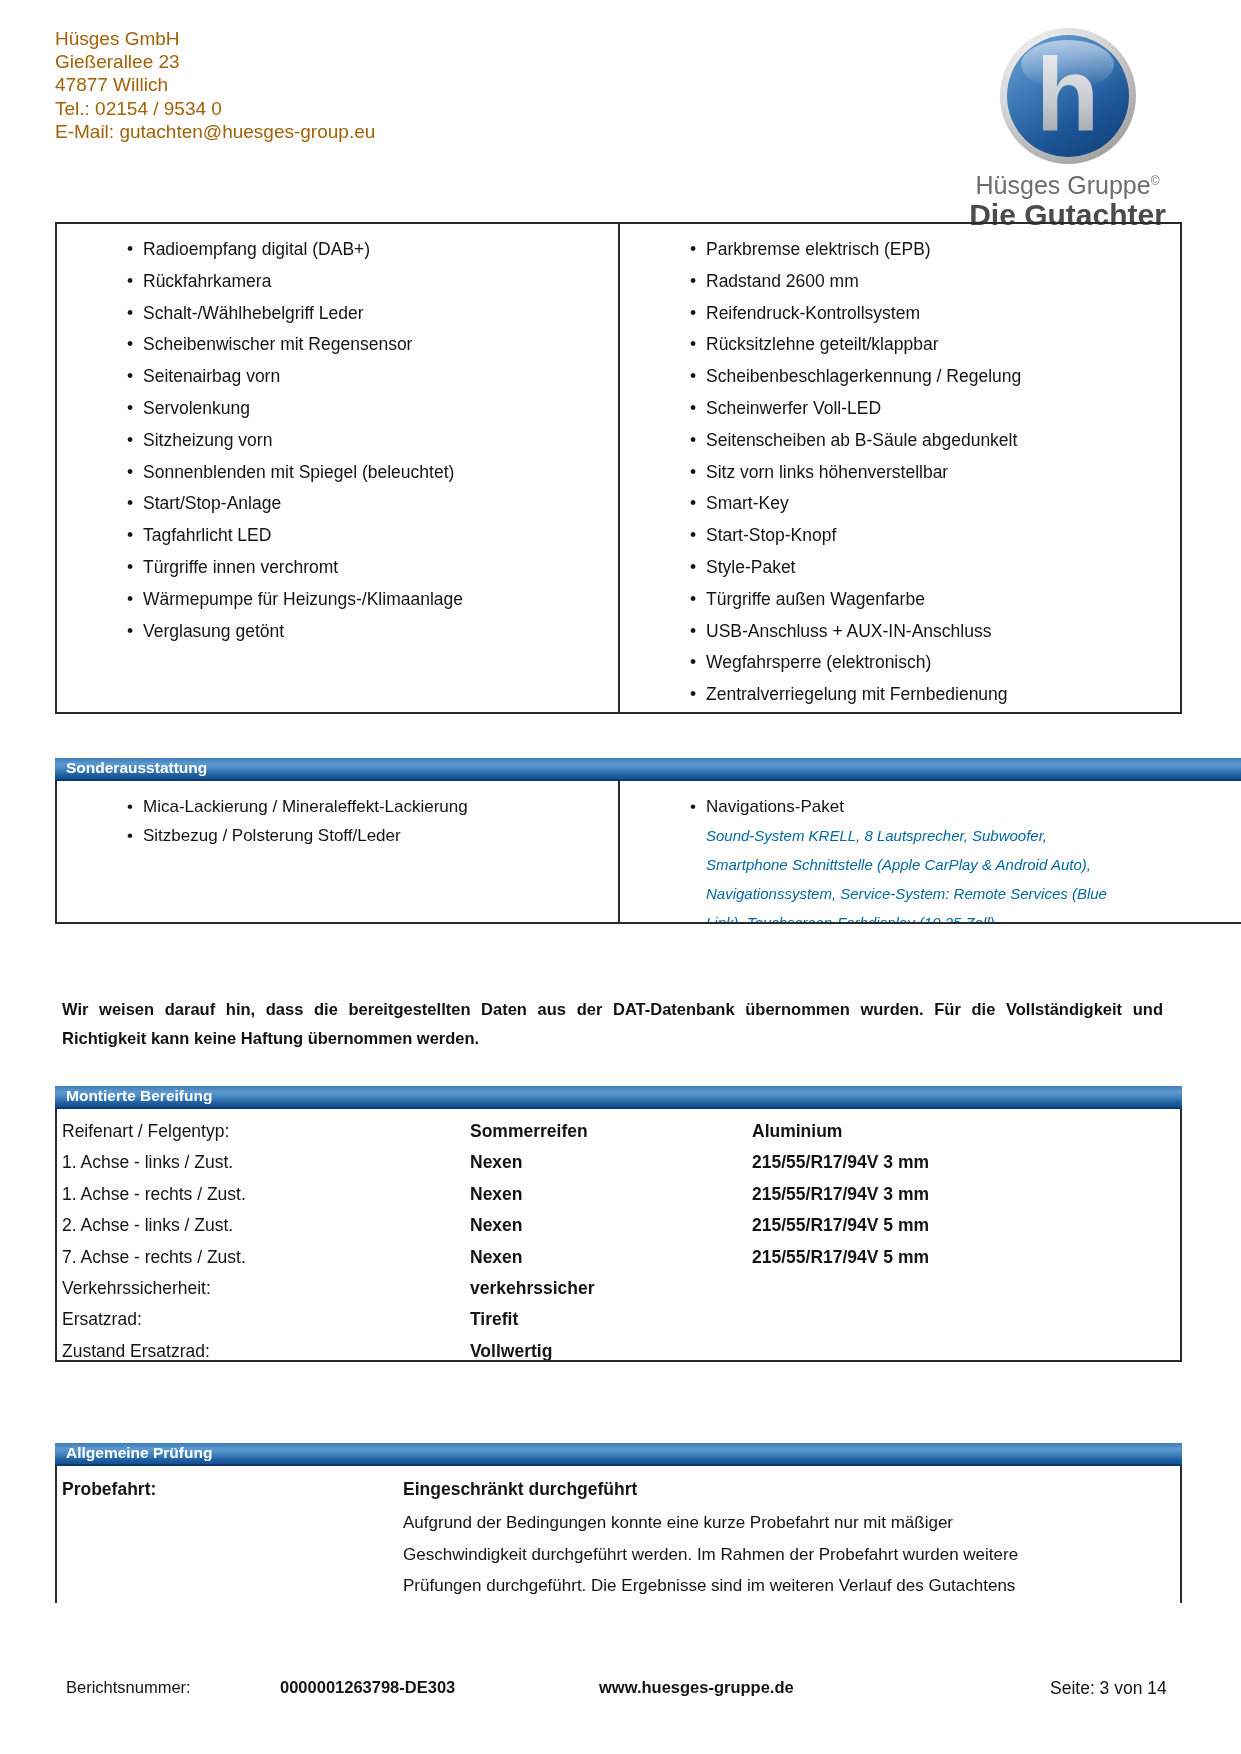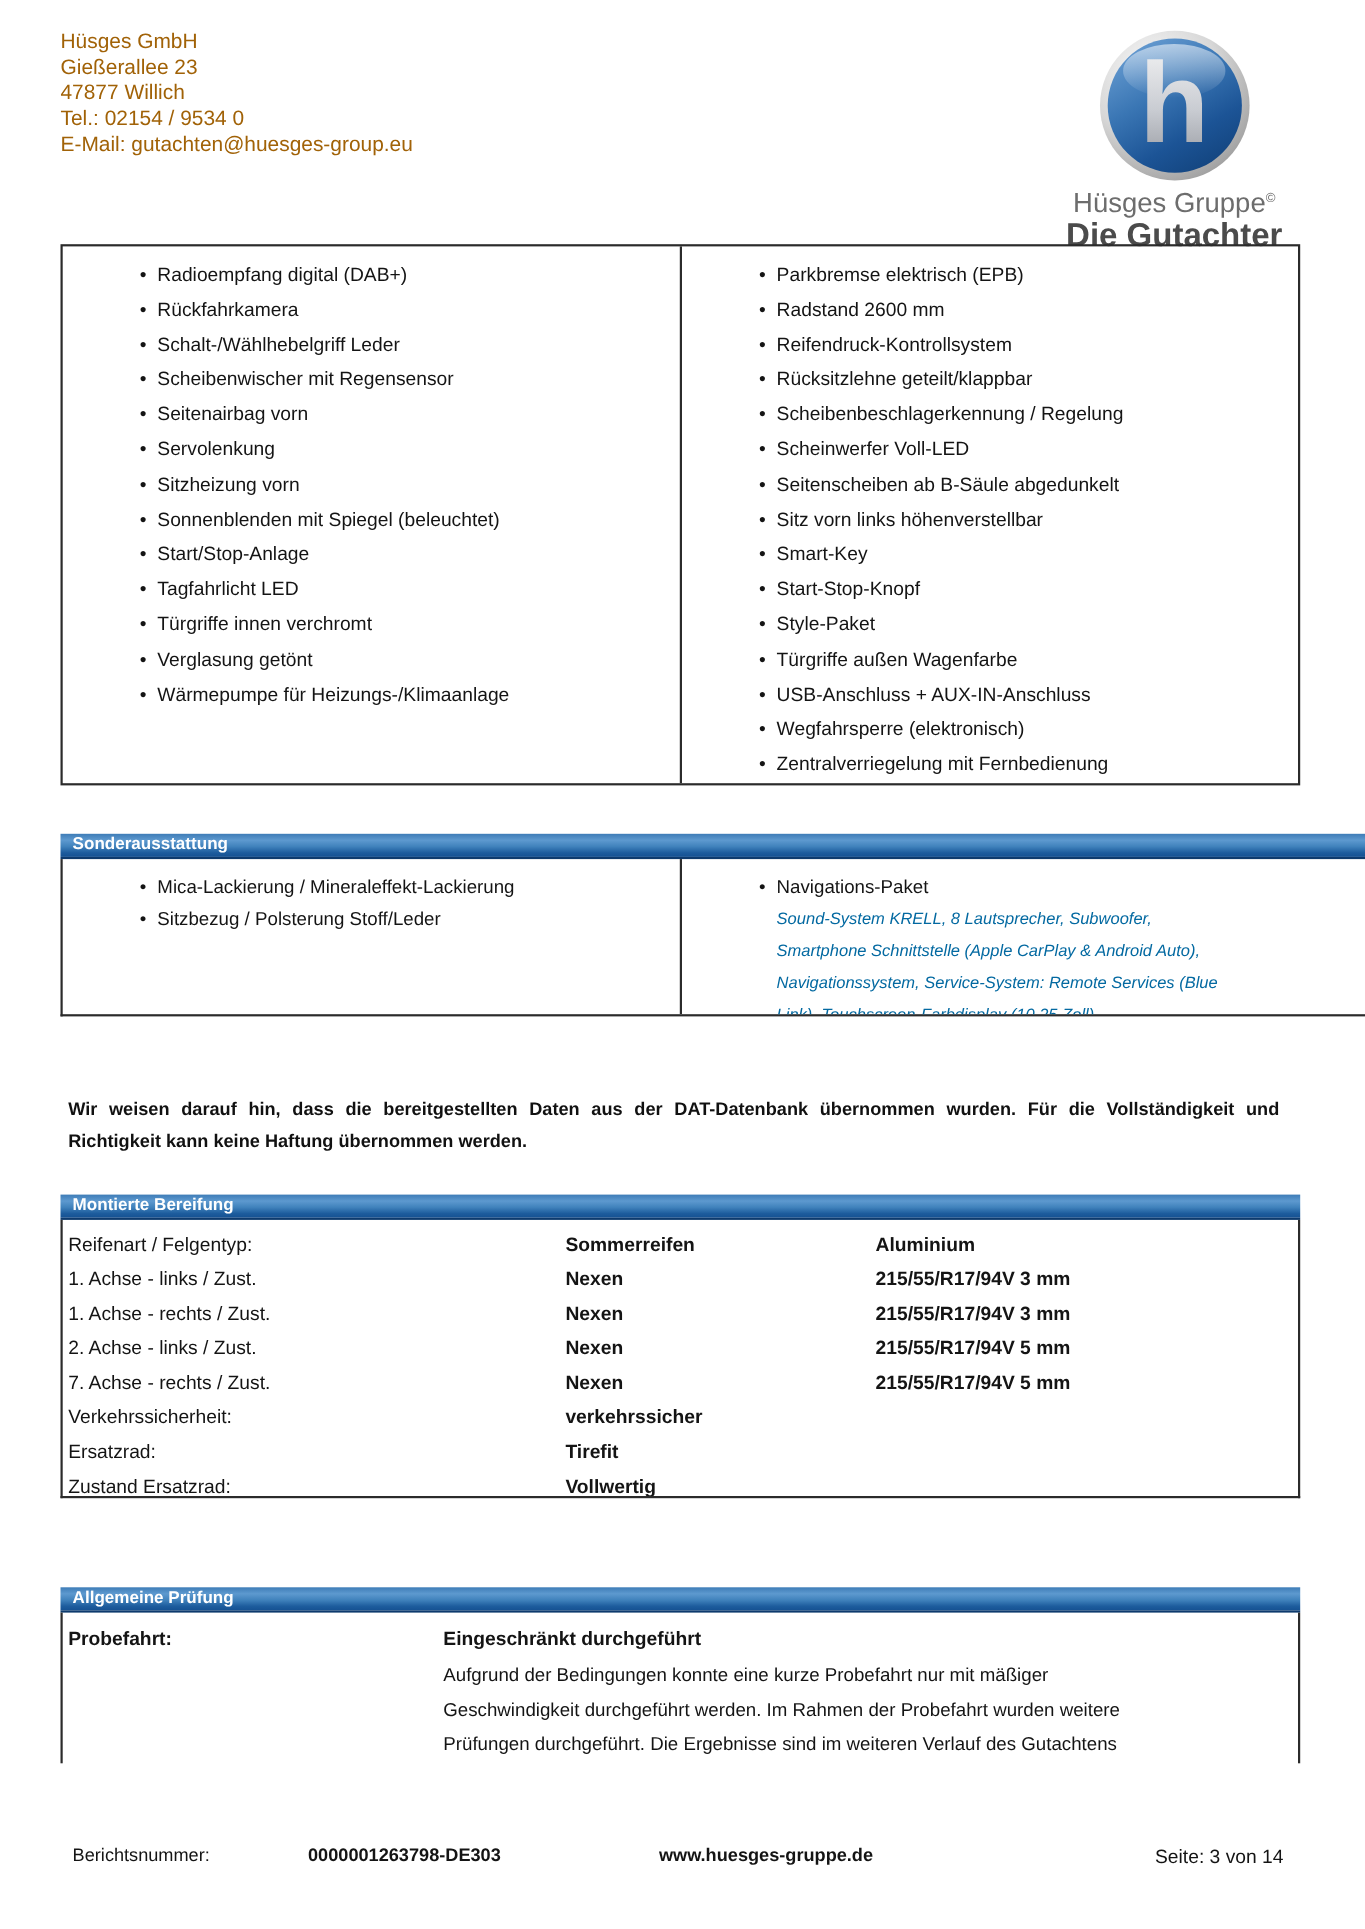--- a/index.html
+++ b/index.html
@@ -68,21 +68,21 @@
 
   
   .disclaimer { left:62px; top:995px; width:1101px; font-size:16.5px; font-weight:bold; line-height:29px; color:#111; }
   .disclaimer .just { text-align:justify; text-align-last:justify; }
 
   
   .tirebox { left:55px; top:1086px; width:1127px; }
   .tirebody { border:2px solid #2b2b2b; border-top:none; height:253px; padding-top:7px; overflow:hidden; }
   .tire-row { display:flex; padding-left:5px; font-size:17.5px; line-height:31.4px; }
   .tire-row .c0 { width:408px; }
-  .tire-row .c1 { width:282px; font-weight:bold;margin-left:44px; }
+  .tire-row .c1 { width:282px; font-weight:bold; }
   .tire-row .c2 { flex:1; font-weight:bold; }
 
   
   .prufbox { left:55px; top:1443px; width:1127px; }
   .prufbody {
     border-left:2px solid #2b2b2b; border-right:2px solid #2b2b2b; height:137px;
     padding-top:8px; overflow:hidden;
   }
   .pruf-row { display:flex; padding-left:5px; font-size:17.5px; line-height:30px; }
   .pruf-row .pl { width:341px; font-weight:bold; }
@@ -130,22 +130,22 @@
           <li>Rückfahrkamera</li>
           <li>Schalt-/Wählhebelgriff Leder</li>
           <li>Scheibenwischer mit Regensensor</li>
           <li>Seitenairbag vorn</li>
           <li>Servolenkung</li>
           <li>Sitzheizung vorn</li>
           <li>Sonnenblenden mit Spiegel (beleuchtet)</li>
           <li>Start/Stop-Anlage</li>
           <li>Tagfahrlicht LED</li>
           <li>Türgriffe innen verchromt</li>
+          <li>Wärmepumpe für Heizungs-/Klimaanlage</li>
           <li>Verglasung getönt</li>
-          <li>Wärmepumpe für Heizungs-/Klimaanlage</li>
         </ul>
     </div>
     <div class="eqcol-r">
       <ul class="eq">
 
       <li>Parkbremse elektrisch (EPB)</li>
           <li>Radstand 2600 mm</li>
           <li>Reifendruck-Kontrollsystem</li>
           <li>Rücksitzlehne geteilt/klappbar</li>
           <li>Scheibenbeschlagerkennung / Regelung</li>

